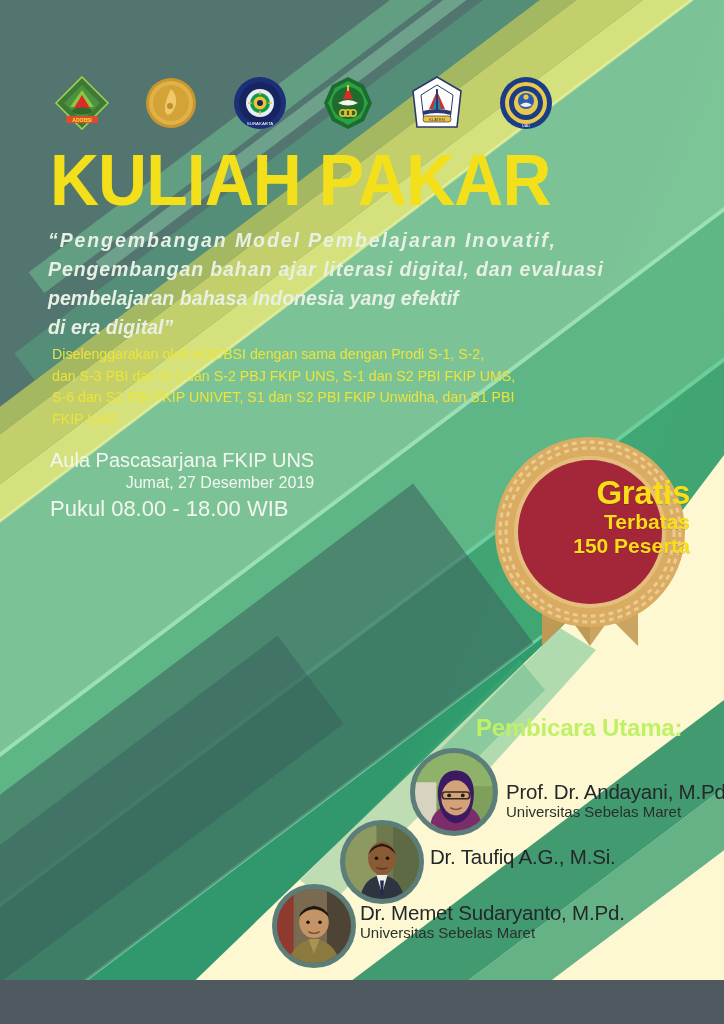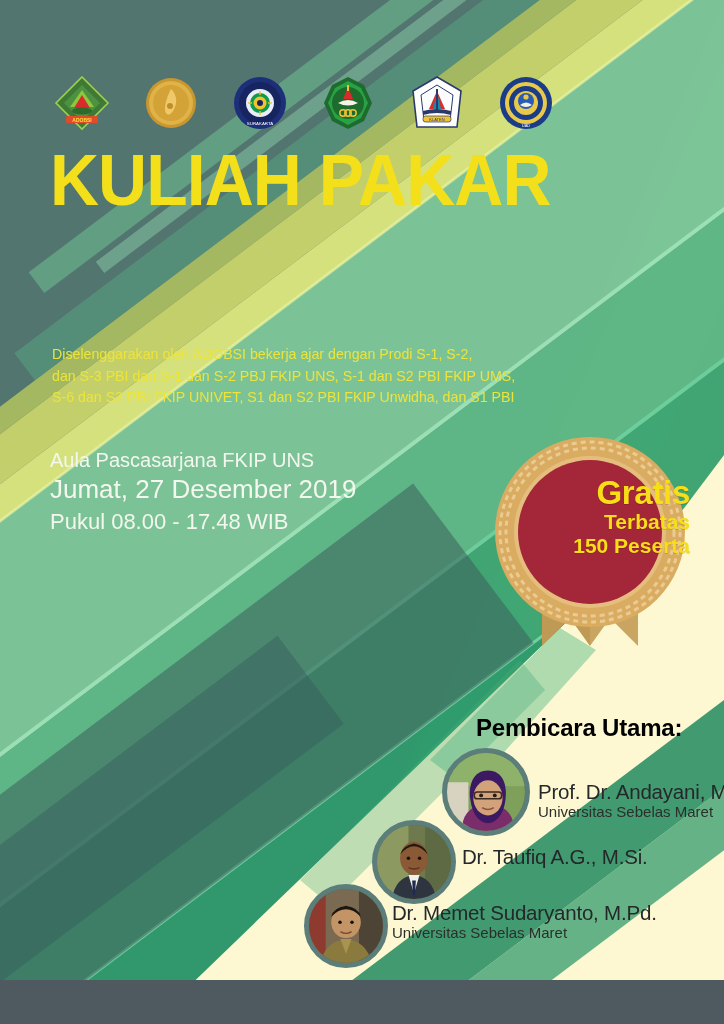--- a/index.html
+++ b/index.html
@@ -3,21 +3,20 @@
 <meta charset="utf-8">
 <style>
   html,body{margin:0;padding:0;background:#222;}
   *{box-sizing:border-box;}
   .poster{
     position:relative;
     width:724px;height:1024px;
     overflow:hidden;
     background:#537570;
     font-family:"Liberation Sans", sans-serif;
-    padding-left:32px;
   }
 
   
   .bg-layer{position:absolute;inset:0;overflow:hidden;}
   .bg-layer svg{position:absolute;top:0;left:0;width:724px;height:1024px;display:block;}
 
   
   .logo-row{
     position:absolute;top:72px;left:54px;
     width:500px;height:62px;
@@ -59,40 +58,40 @@
     position:absolute;left:52px;top:344px;width:470px;
     color:#EDE43A;
     font-size:14.2px;
     font-weight:normal;
     line-height:1.52;
   }
 
   
   .venue{position:absolute;left:50px;top:448px;color:#F4F7EE;}
   .venue .v-place{font-size:20px;font-weight:normal;line-height:1.22;letter-spacing:0px;}
-  .venue .v-date{font-size:26px;font-weight:normal;line-height:1.32;text-align:right;}
+  .venue .v-date{font-size:16px;font-weight:normal;line-height:1.32;text-align:right;}
   .venue .v-time{font-size:22px;font-weight:normal;line-height:1.32;}
 
   
   .badge{position:absolute;left:490px;top:432px;width:200px;height:220px;}
   .badge svg{width:100%;height:100%;display:block;}
   .badge-text{
     position:absolute;left:0;top:44px;width:200px;
     text-align:right;color:#F7DE16;
     text-shadow:0 1px 0 rgba(0,0,0,.12);
     pointer-events:none;
   }
   .badge-text .b1{font-size:33px;font-weight:bold;line-height:1.02;letter-spacing:-0.3px;}
   .badge-text .b2{font-size:21px;font-weight:bold;line-height:1.18;}
   .badge-text .b3{font-size:21px;font-weight:bold;line-height:1.18;}
 
   
   .speakers-title{
     position:absolute;left:476px;top:714px;
-    font-size:24px;font-weight:bold;color:#000000;letter-spacing:-0.2px;
+    font-size:24px;font-weight:bold;color:#bef264;letter-spacing:-0.2px;
   }
   .spk{position:absolute;}
   .spk .photo{
     position:absolute;border-radius:50%;
     border:5px solid #5B7E7B;
     background:#4e6a68;
     overflow:hidden;
   }
   .spk .photo svg{width:100%;height:100%;display:block;}
   .spk .meta{position:absolute;}
@@ -262,31 +261,38 @@
         <path d="M22 30 Q28 25 34 30 Q28 34 22 30 Z" fill="#F4F1E2"></path>
         <circle cx="28" cy="22" r="2.6" fill="#E9C94A"></circle>
         <text x="28" y="52" font-size="4" font-family="Liberation Sans, sans-serif" fill="#FFFFFF" text-anchor="middle">UAD</text>
       </svg>
     </div>
 
   </div>
 
   <div class="title">KULIAH PAKAR</div>
 
+  <div class="subtitle">
+    <div class="ln1">“Pengembangan Model Pembelajaran Inovatif,</div>
+    <div class="ln2">Pengembangan bahan ajar literasi digital, dan evaluasi</div>
+    <div class="ln3">pembelajaran bahasa Indonesia yang efektif</div>
+    <div class="ln4">di era digital”</div>
+  </div>
 
   <div class="organizer">
-    <div>Diselenggarakan oleh ADOBSI  bekerja ajar dengan Prodi S-1, S-2,</div>
+    <div>Diselenggarakan oleh ADOBSI  dengan sama dengan Prodi S-1, S-2,</div>
     <div>dan S-3 PBI dan S-1 dan S-2 PBJ FKIP UNS, S-1 dan S2 PBI FKIP UMS,</div>
     <div>S-6 dan S2 PBI FKIP UNIVET, S1 dan S2 PBI FKIP Unwidha, dan S1 PBI</div>
+    <div>FKIP UAD</div>
   </div>
 
   <div class="venue">
     <div class="v-place">Aula Pascasarjana FKIP UNS</div>
     <div class="v-date">Jumat, 27 Desember 2019</div>
-    <div class="v-time">Pukul 08.00 - 17.48 WIB</div>
+    <div class="v-time">Pukul 08.00 - 18.00 WIB</div>
   </div>
 
   <div class="badge">
     <svg viewBox="0 0 200 220">
 
       <polygon points="52,140 52,214 80,186 100,214 100,140" fill="#BE9A55"></polygon>
       <polygon points="100,140 100,214 120,186 148,214 148,140" fill="#C9A561"></polygon>
 
       <g fill="#D9AC62">
         <circle cx="100" cy="100" r="95"></circle>

